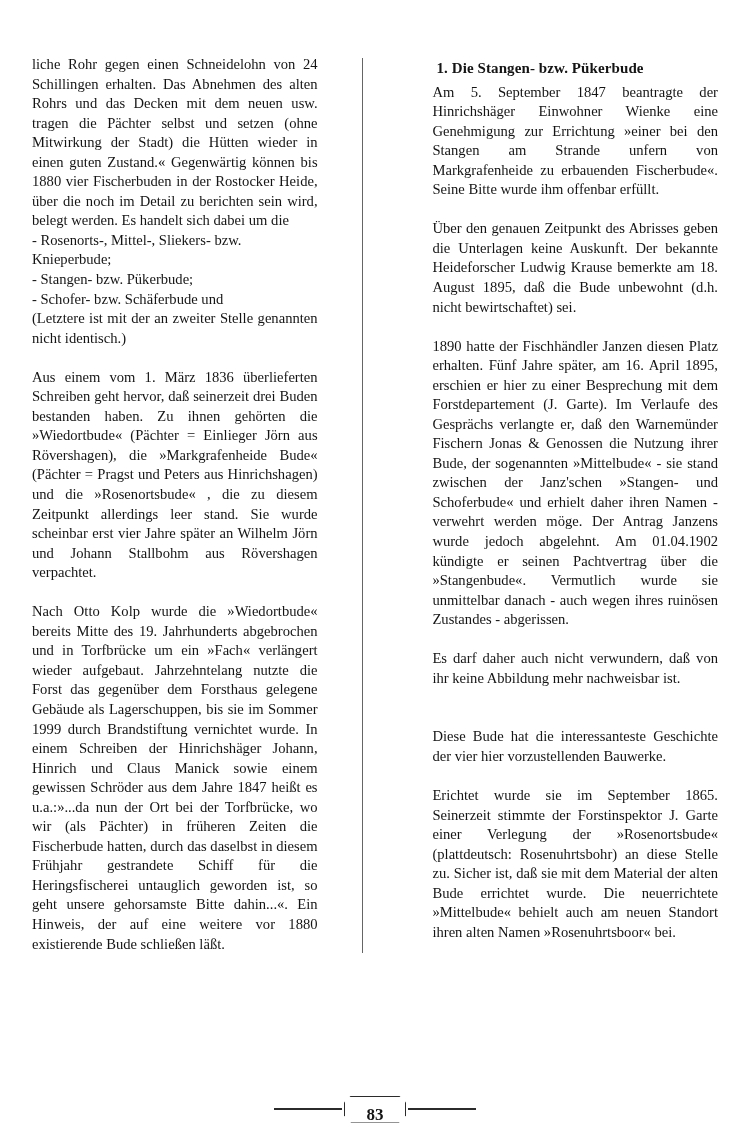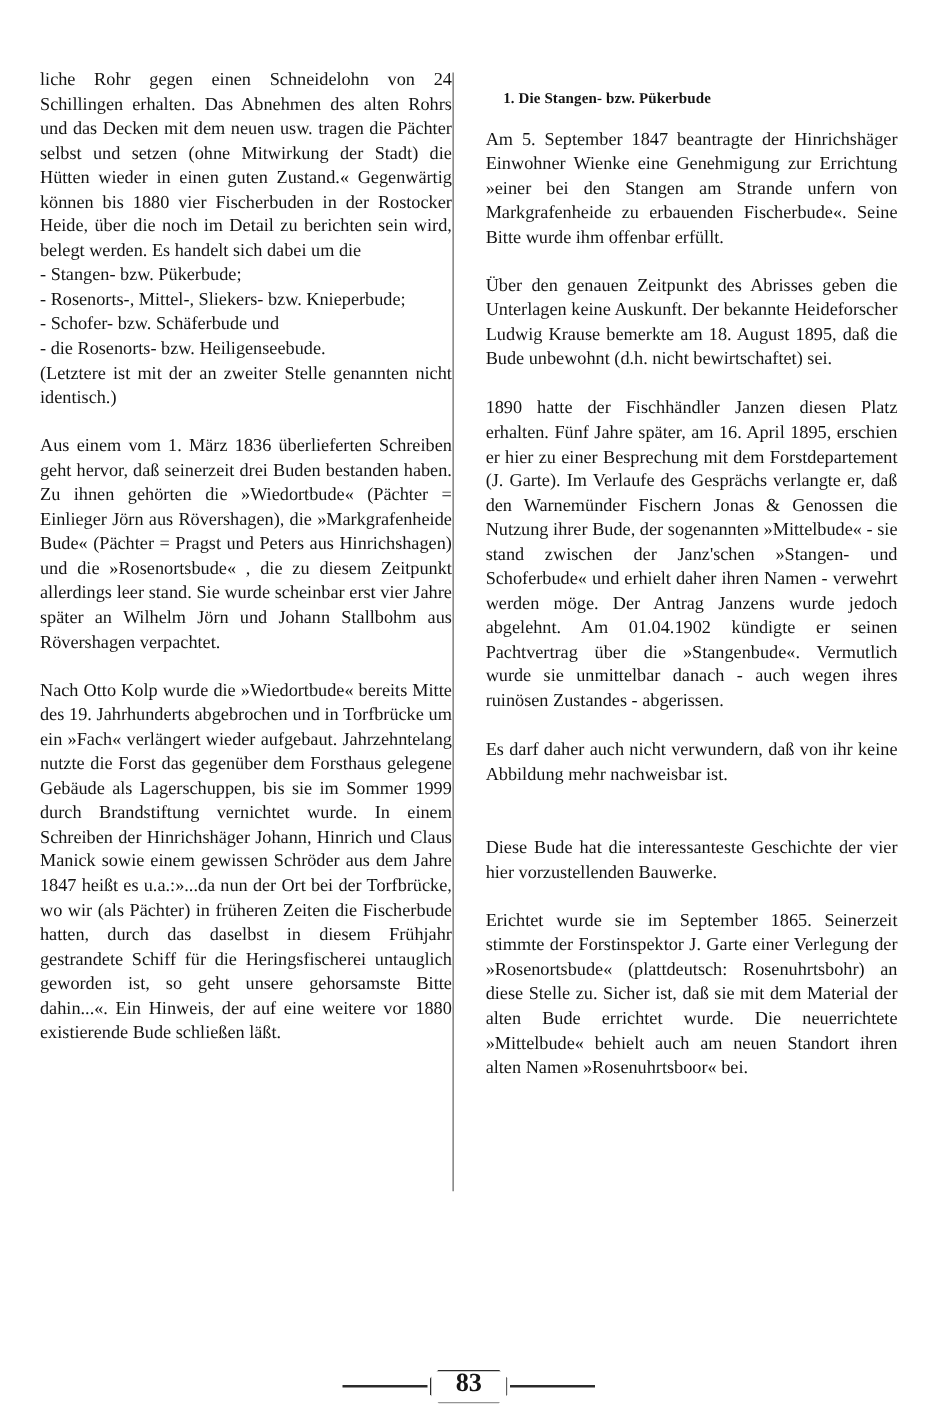--- a/index.html
+++ b/index.html
@@ -27,20 +27,21 @@
   
   .columns {
     position: absolute;
     top: 55px;
     left: 32px;
     width: 686px;
     height: 990px;
     display: flex;
     flex-direction: row;
     align-items: stretch;
+    gap: 44px;
   }
 
   .col {
     width: 330px;
     font-size: 14.6px;
     line-height: 19.55px;
     text-align: justify;
     text-justify: inter-word;
     color: #141414;
     -webkit-font-smoothing: antialiased;
@@ -67,22 +68,22 @@
 
   
   p + p { margin-top: 0; }
   .gap  { height: 19.5px; }
 
   .list-line {
     text-align: left;
   }
 
   h2.heading {
-    margin: 14px;
-    font-size: 12px;
+    margin: 4px;
+    font-size: 15px;
     line-height: 19.55px;
     font-weight: bold;
     letter-spacing: 0.1px;
     text-align: left;
   }
 
   
   .footer {
     position: absolute;
     left: 0;
@@ -99,25 +100,25 @@
     height: 1.6px;
     background: #2b2b2b;
   }
 
   .folio {
     position: relative;
     width: 62px;
     height: 27px;
     margin: 0 2px;
     display: flex;
-    align-items: flex-start;
+    align-items: flex-end;
     justify-content: center;
     box-sizing: border-box;
     color: #151515;
-    font-size: 21px;
+    font-size: 17px;
     font-weight: bold;
     font-family: "Liberation Serif", "DejaVu Serif", serif;
   }
 
   .folio .shape {
     position: absolute;
     inset: 0;
     border: 1.6px solid #2b2b2b;
     background: #ffffff;
     clip-path: polygon(7px 0, calc(100% - 7px) 0, 100% 7px, 100% calc(100% - 7px),
@@ -139,24 +140,23 @@
 </style>
 </head>
 <body>
 
 <div class="page">
 
   <div class="columns">
 
     <div class="col col-left">
       <p>liche Rohr gegen einen Schneidelohn von 24 Schillingen erhalten. Das Abnehmen des alten Rohrs und das Decken mit dem neuen usw. tragen die Pächter selbst und setzen (ohne Mitwirkung der Stadt) die Hütten wieder in einen guten Zustand.« Gegenwärtig können bis 1880 vier Fischerbuden in der Rostocker Heide, über die noch im Detail zu berichten sein wird, belegt werden. Es handelt sich dabei um die</p>
+      <p class="list-line">- Rosenorts-, Mittel-, Sliekers- bzw. Knieperbude;</p>
       <p class="list-line">- Stangen- bzw. Pükerbude;</p>
-      <p class="list-line">- Rosenorts-, Mittel-, Sliekers- bzw. Knieperbude;</p>
       <p class="list-line">- Schofer- bzw. Schäferbude und</p>
-      <p class="list-line">- die Rosenorts- bzw. Heiligenseebude.</p>
       <p>(Letztere ist mit der an zweiter Stelle genannten nicht identisch.)</p>
       <div class="gap"></div>
       <p>Aus einem vom 1. März 1836 überlieferten Schreiben geht hervor, daß seinerzeit drei Buden bestanden haben. Zu ihnen gehörten die »Wiedortbude« (Pächter = Einlieger Jörn aus Rövershagen), die »Markgrafenheide Bude« (Pächter = Pragst und Peters aus Hinrichshagen) und die »Rosenortsbude« , die zu diesem Zeitpunkt allerdings leer stand. Sie wurde scheinbar erst vier Jahre später an Wilhelm Jörn und Johann Stallbohm aus Rövershagen verpachtet.</p>
       <div class="gap"></div>
       <p>Nach Otto Kolp wurde die »Wiedortbude« bereits Mitte des 19. Jahrhunderts abgebrochen und in Torfbrücke um ein »Fach« verlängert wieder aufgebaut. Jahrzehntelang nutzte die Forst das gegenüber dem Forsthaus gelegene Gebäude als Lagerschuppen, bis sie im Sommer 1999 durch Brandstiftung vernichtet wurde. In einem Schreiben der Hinrichshäger Johann, Hinrich und Claus Manick sowie einem gewissen Schröder aus dem Jahre 1847 heißt es u.a.:»...da nun der Ort bei der Torfbrücke, wo wir (als Pächter) in früheren Zeiten die Fischerbude hatten, durch das daselbst in diesem Frühjahr gestrandete Schiff für die Heringsfischerei untauglich geworden ist, so geht unsere gehorsamste Bitte dahin...«. Ein Hinweis, der auf eine weitere vor 1880 existierende Bude schließen läßt.</p>
     </div>
 
     <div class="divider"></div>
 
     <div class="col col-right">

